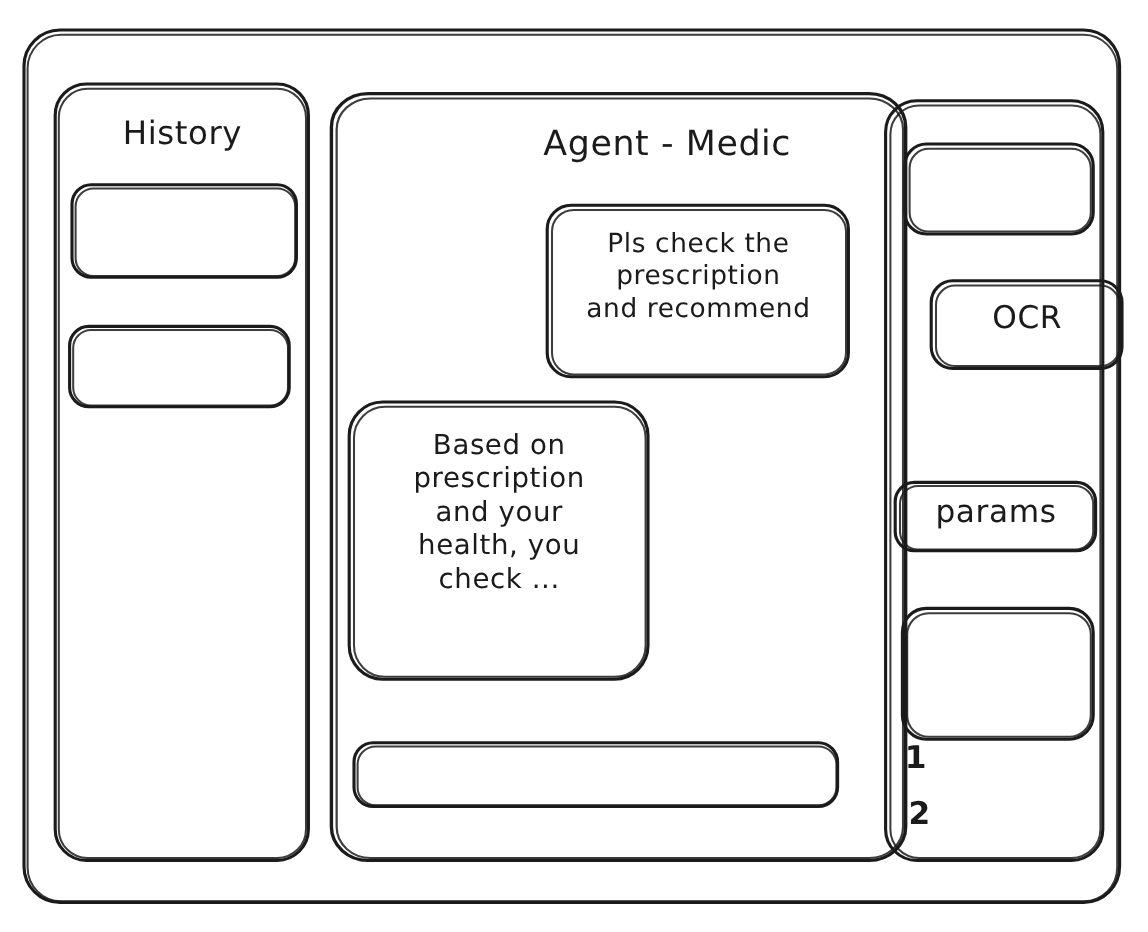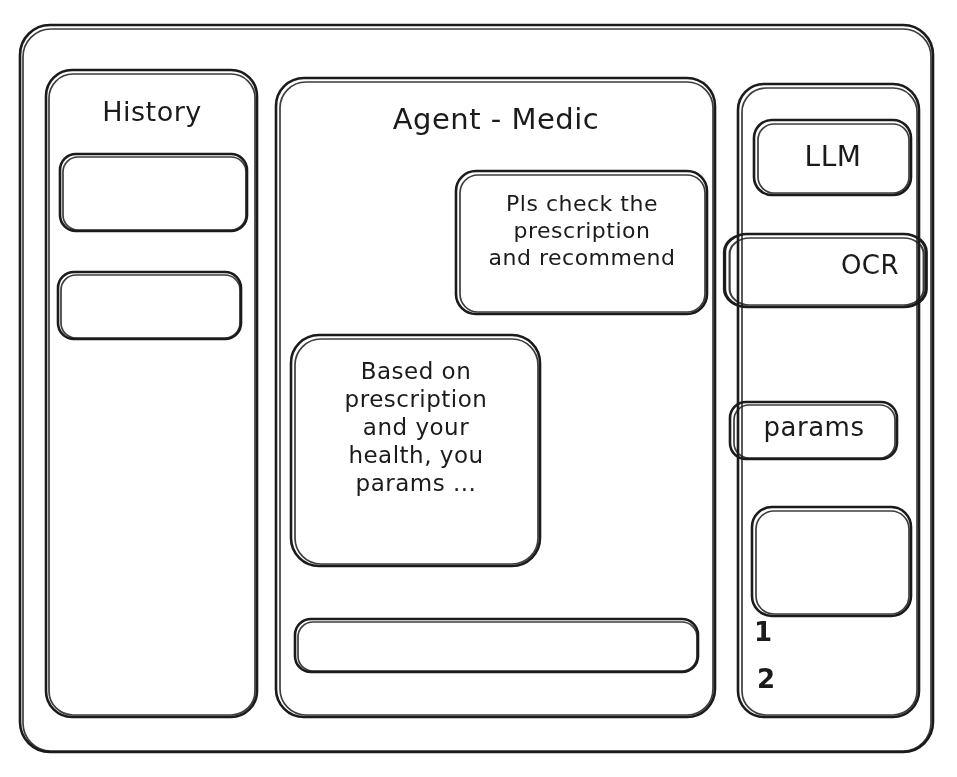--- a/index.html
+++ b/index.html
@@ -46,41 +46,41 @@
     letter-spacing: .5px;
     color: #1b1b1b;
     white-space: pre-line;
     line-height: 1.22;
     pointer-events: none;
   }
 
   
   #app-frame      { left: 18px;  top: 22px;  width: 918px; height: 735px; }
   #history-panel  { left: 44px;  top: 68px;  width: 216px; height: 652px; }
-  #main-panel     { left: 274px; top: 76px;  width: 444px; height: 644px; }
+  #main-panel     { left: 274px; top: 76px;  width: 444px; height: 644px; padding-left: 40px; }
   #tools-panel    { left: 736px; top: 82px;  width: 186px; height: 638px; }
 
   #history-title  { top: 28px; font-size: 27px; }
 
   #history-item-0 { left: 58px;  top: 152px; width: 192px; height: 82px; }
   #history-item-1 { left: 56px;  top: 270px; width: 188px; height: 72px; }
 
   #main-title     { top: 26px; font-size: 29px; }
 
   #user-bubble    { left: 454px; top: 169px; width: 256px; height: 148px; }
   #user-text      { top: 22px; font-size: 22px; }
 
   #agent-bubble   { left: 289px; top: 333px; width: 254px; height: 236px; }
   #agent-text     { top: 24px; font-size: 23px; }
 
   #composer       { left: 293px; top: 617px; width: 408px; height: 58px; }
 
   #tool-llm       { left: 752px; top: 118px; width: 162px; height: 80px; }
-  #tool-ocr       { left: 722px; top: 232px; width: 164px; height: 78px; padding-left: 44px; }
-  #tool-params    { left: 728px; top: 400px; width: 172px; height: 62px; }
+  #tool-ocr       { left: 774px; top: 232px; width: 164px; height: 78px; }
+  #tool-params    { left: 744px; top: 400px; width: 172px; height: 62px; }
   #tool-docsource { left: 750px; top: 505px; width: 164px; height: 114px; }
 
   .tool-label-1   { top: 22px; font-size: 28px; }
   .tool-label-2   { top: 18px; font-size: 26px; }
   .tool-label-sm  { top: 12px; font-size: 26px; }
   .tool-label-2l  { top: 16px; font-size: 27px; }
 
   .doc-num {
     position: absolute;
     font-family: "DejaVu Sans", sans-serif;
@@ -145,21 +145,21 @@
 
 <div class="sketch-box" id="agent-bubble">
   <svg viewBox="0 0 254 236" preserveAspectRatio="none">
     <rect class="s1" x="2" y="2" width="249" height="231" rx="28" ry="28"></rect>
     <rect class="s2" x="6" y="6" width="243" height="225" rx="26" ry="26"></rect>
   </svg>
   <div class="label" id="agent-text">Based on
 prescription
 and your
 health, you
-params ...</div>
+check ...</div>
 </div>
 
 <div class="sketch-box" id="composer">
   <svg viewBox="0 0 408 58" preserveAspectRatio="none">
     <rect class="s1" x="2" y="2" width="403" height="53" rx="16" ry="16"></rect>
     <rect class="s2" x="5" y="5" width="399" height="49" rx="15" ry="15"></rect>
   </svg>
   <span></span>
 </div>
 
@@ -168,21 +168,20 @@
     <rect class="s1" x="2" y="2" width="181" height="633" rx="26" ry="26"></rect>
     <rect class="s2" x="6" y="6" width="175" height="627" rx="24" ry="24"></rect>
   </svg>
 </div>
 
 <div class="sketch-box" id="tool-llm">
   <svg viewBox="0 0 162 80" preserveAspectRatio="none">
     <rect class="s1" x="2" y="2" width="157" height="75" rx="18" ry="18"></rect>
     <rect class="s2" x="6" y="6" width="151" height="69" rx="16" ry="16"></rect>
   </svg>
-  <div class="label tool-label-1">LLM</div>
 </div>
 
 <div class="sketch-box" id="tool-ocr">
   <svg viewBox="0 0 164 78" preserveAspectRatio="none">
     <rect class="s1" x="2" y="2" width="159" height="73" rx="18" ry="18"></rect>
     <rect class="s2" x="6" y="6" width="153" height="67" rx="16" ry="16"></rect>
   </svg>
   <div class="label tool-label-2">OCR</div>
 </div>
 

